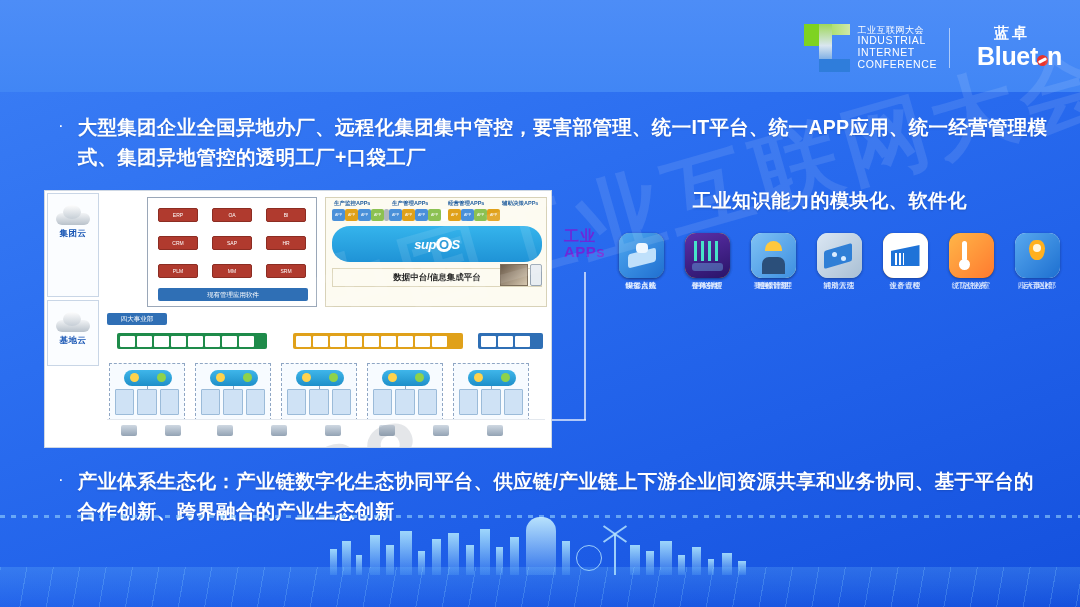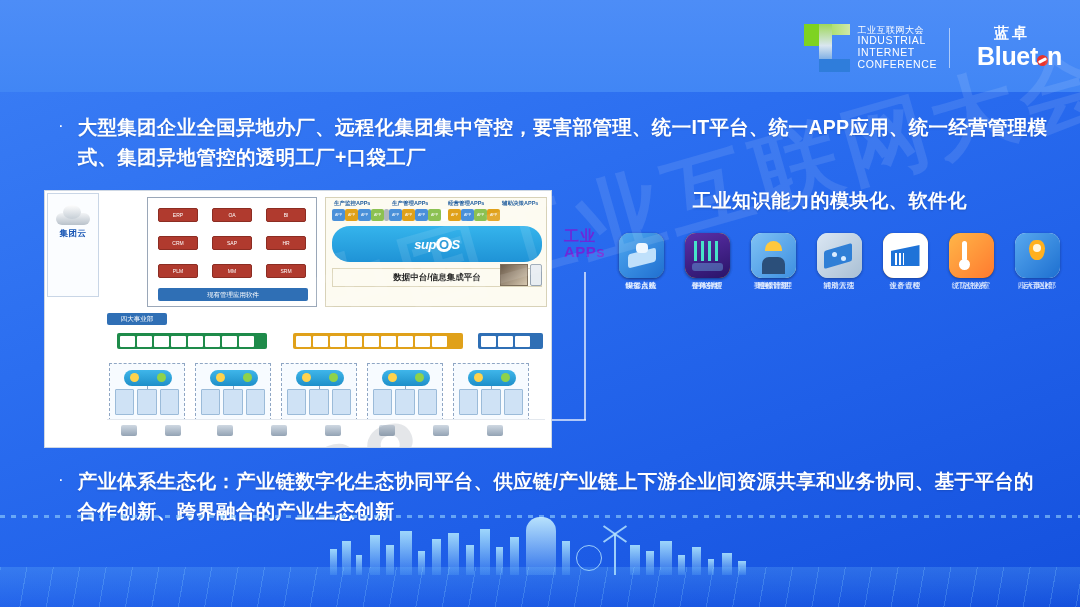--- a/index.html
+++ b/index.html
@@ -262,20 +262,24 @@
   <div class="dot-m">·</div>
   <div class="btxt">产业体系生态化：产业链数字化生态协同平台、供应链/产业链上下游企业间资源共享和业务协同、基于平台的合作创新、跨界融合的产业生态创新</div>
 </div>
 
 <div class="arch">
 
   <div class="cloud-col">
     <div class="cloud-cell" id="cloud-0">
       <div class="cloud-ico"></div>
       <div class="cloud-lbl">集团云</div>
+    </div>
+    <div class="cloud-cell" id="cloud-1">
+      <div class="cloud-ico"></div>
+      <div class="cloud-lbl">基地云</div>
     </div>
   </div>
 
   <div class="arch-body">
 
     <div class="grp-box" id="grp-left">
       <div class="redgrid">
         <div class="redcell" style="left:4px;  top:4px;  width:40px;">ERP</div>
         <div class="redcell" style="left:58px; top:4px;  width:40px;">OA</div>
         <div class="redcell" style="left:112px;top:4px;  width:40px;">BI</div>

